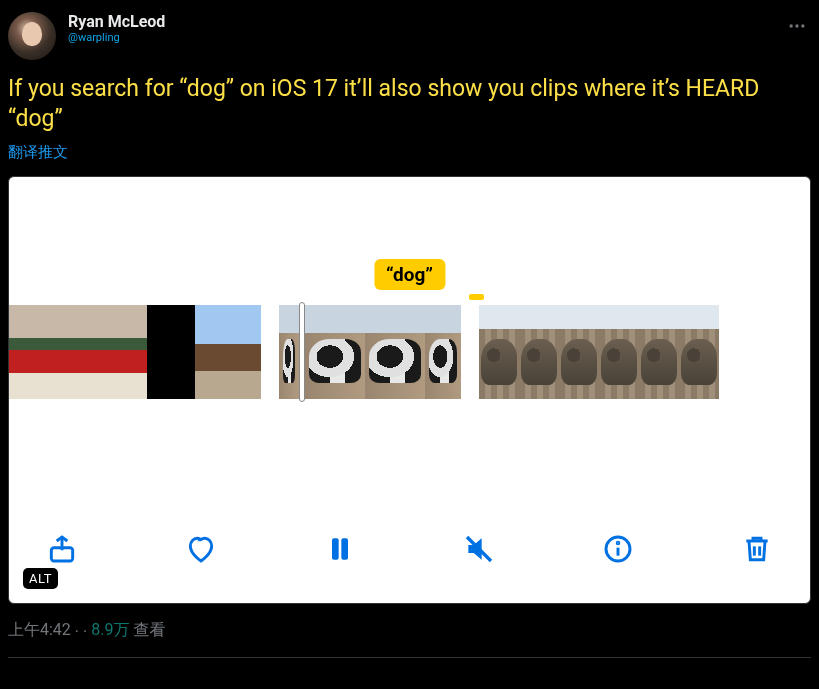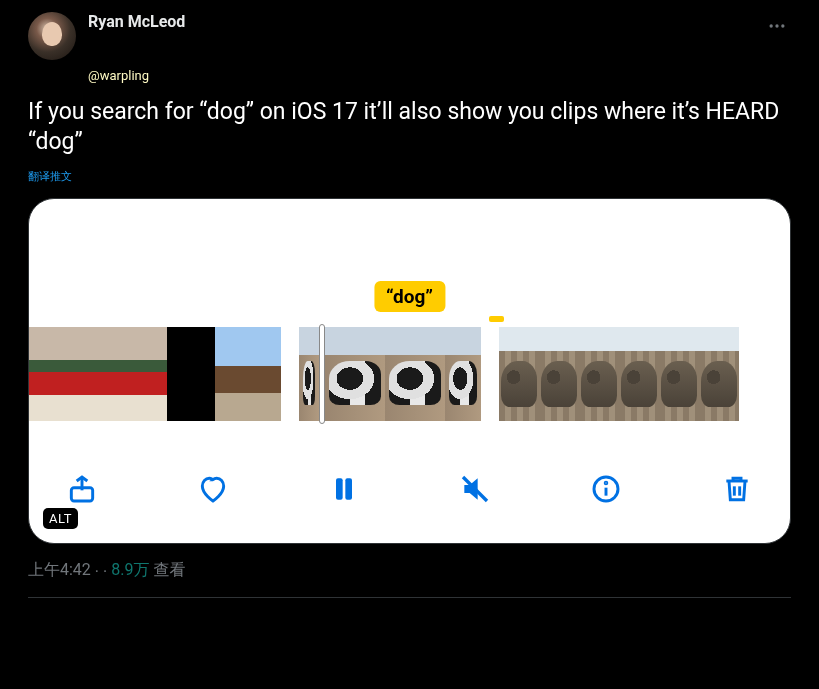--- a/index.html
+++ b/index.html
@@ -6,21 +6,21 @@
   body {
     width: 819px;
     height: 689px;
     background: #000;
     font-family: -apple-system, BlinkMacSystemFont, "Segoe UI", Roboto, Helvetica, Arial, sans-serif;
     color: #e7e9ea;
     overflow: hidden;
     position: relative;
   }
   .tweet {
-    padding: 12px 28px;
+    padding: 12px 8px;
   }
   .header {
     display: flex;
     align-items: flex-start;
     gap: 12px;
     margin-bottom: 14px;
   }
   .avatar {
     width: 48px;
     height: 48px;
@@ -38,49 +38,48 @@
     background:#e8c9b0;
     border-radius:50% 50% 45% 45%;
   }
   .user-block { display:flex; flex-direction:column; }
   .display-name {
     font-weight: 700;
     font-size: 16px;
     color: #e7e9ea;
   }
   .handle {
-    color: #fef9c3;
-    font-size: 13px;
-    margin-top: 37px;
+    color: #0ea5e9;
+    font-size: 11px;
   }
   .more {
     margin-left: auto;
     color:#71767b;
     padding:4px;
     border-radius:50%;
   }
   .more svg{ width:20px; height:20px; display:block;}
   .body-text {
     font-size: 23px;
     line-height: 1.3;
-    color:#ffffff;
+    color:#fde047;
     margin: 4px 0 8px 0;
   }
   .translate-link {
     color:#1d9bf0;
-    font-size:11px;
+    font-size:15px;
     margin-bottom:14px;
     display:inline-block;
   }
   .media-card {
     background:#fff;
-    border-radius:26px;
+    border-radius:6px;
     overflow:hidden;
     position:relative;
-    height:346px;
+    height:428px;
     border:1px solid #2f3336;
   }
   .media-inner{
     position:absolute;
     inset:0;
   }
   .caption-bubble{
     position:absolute;
     top:82px;
     left:50%;

